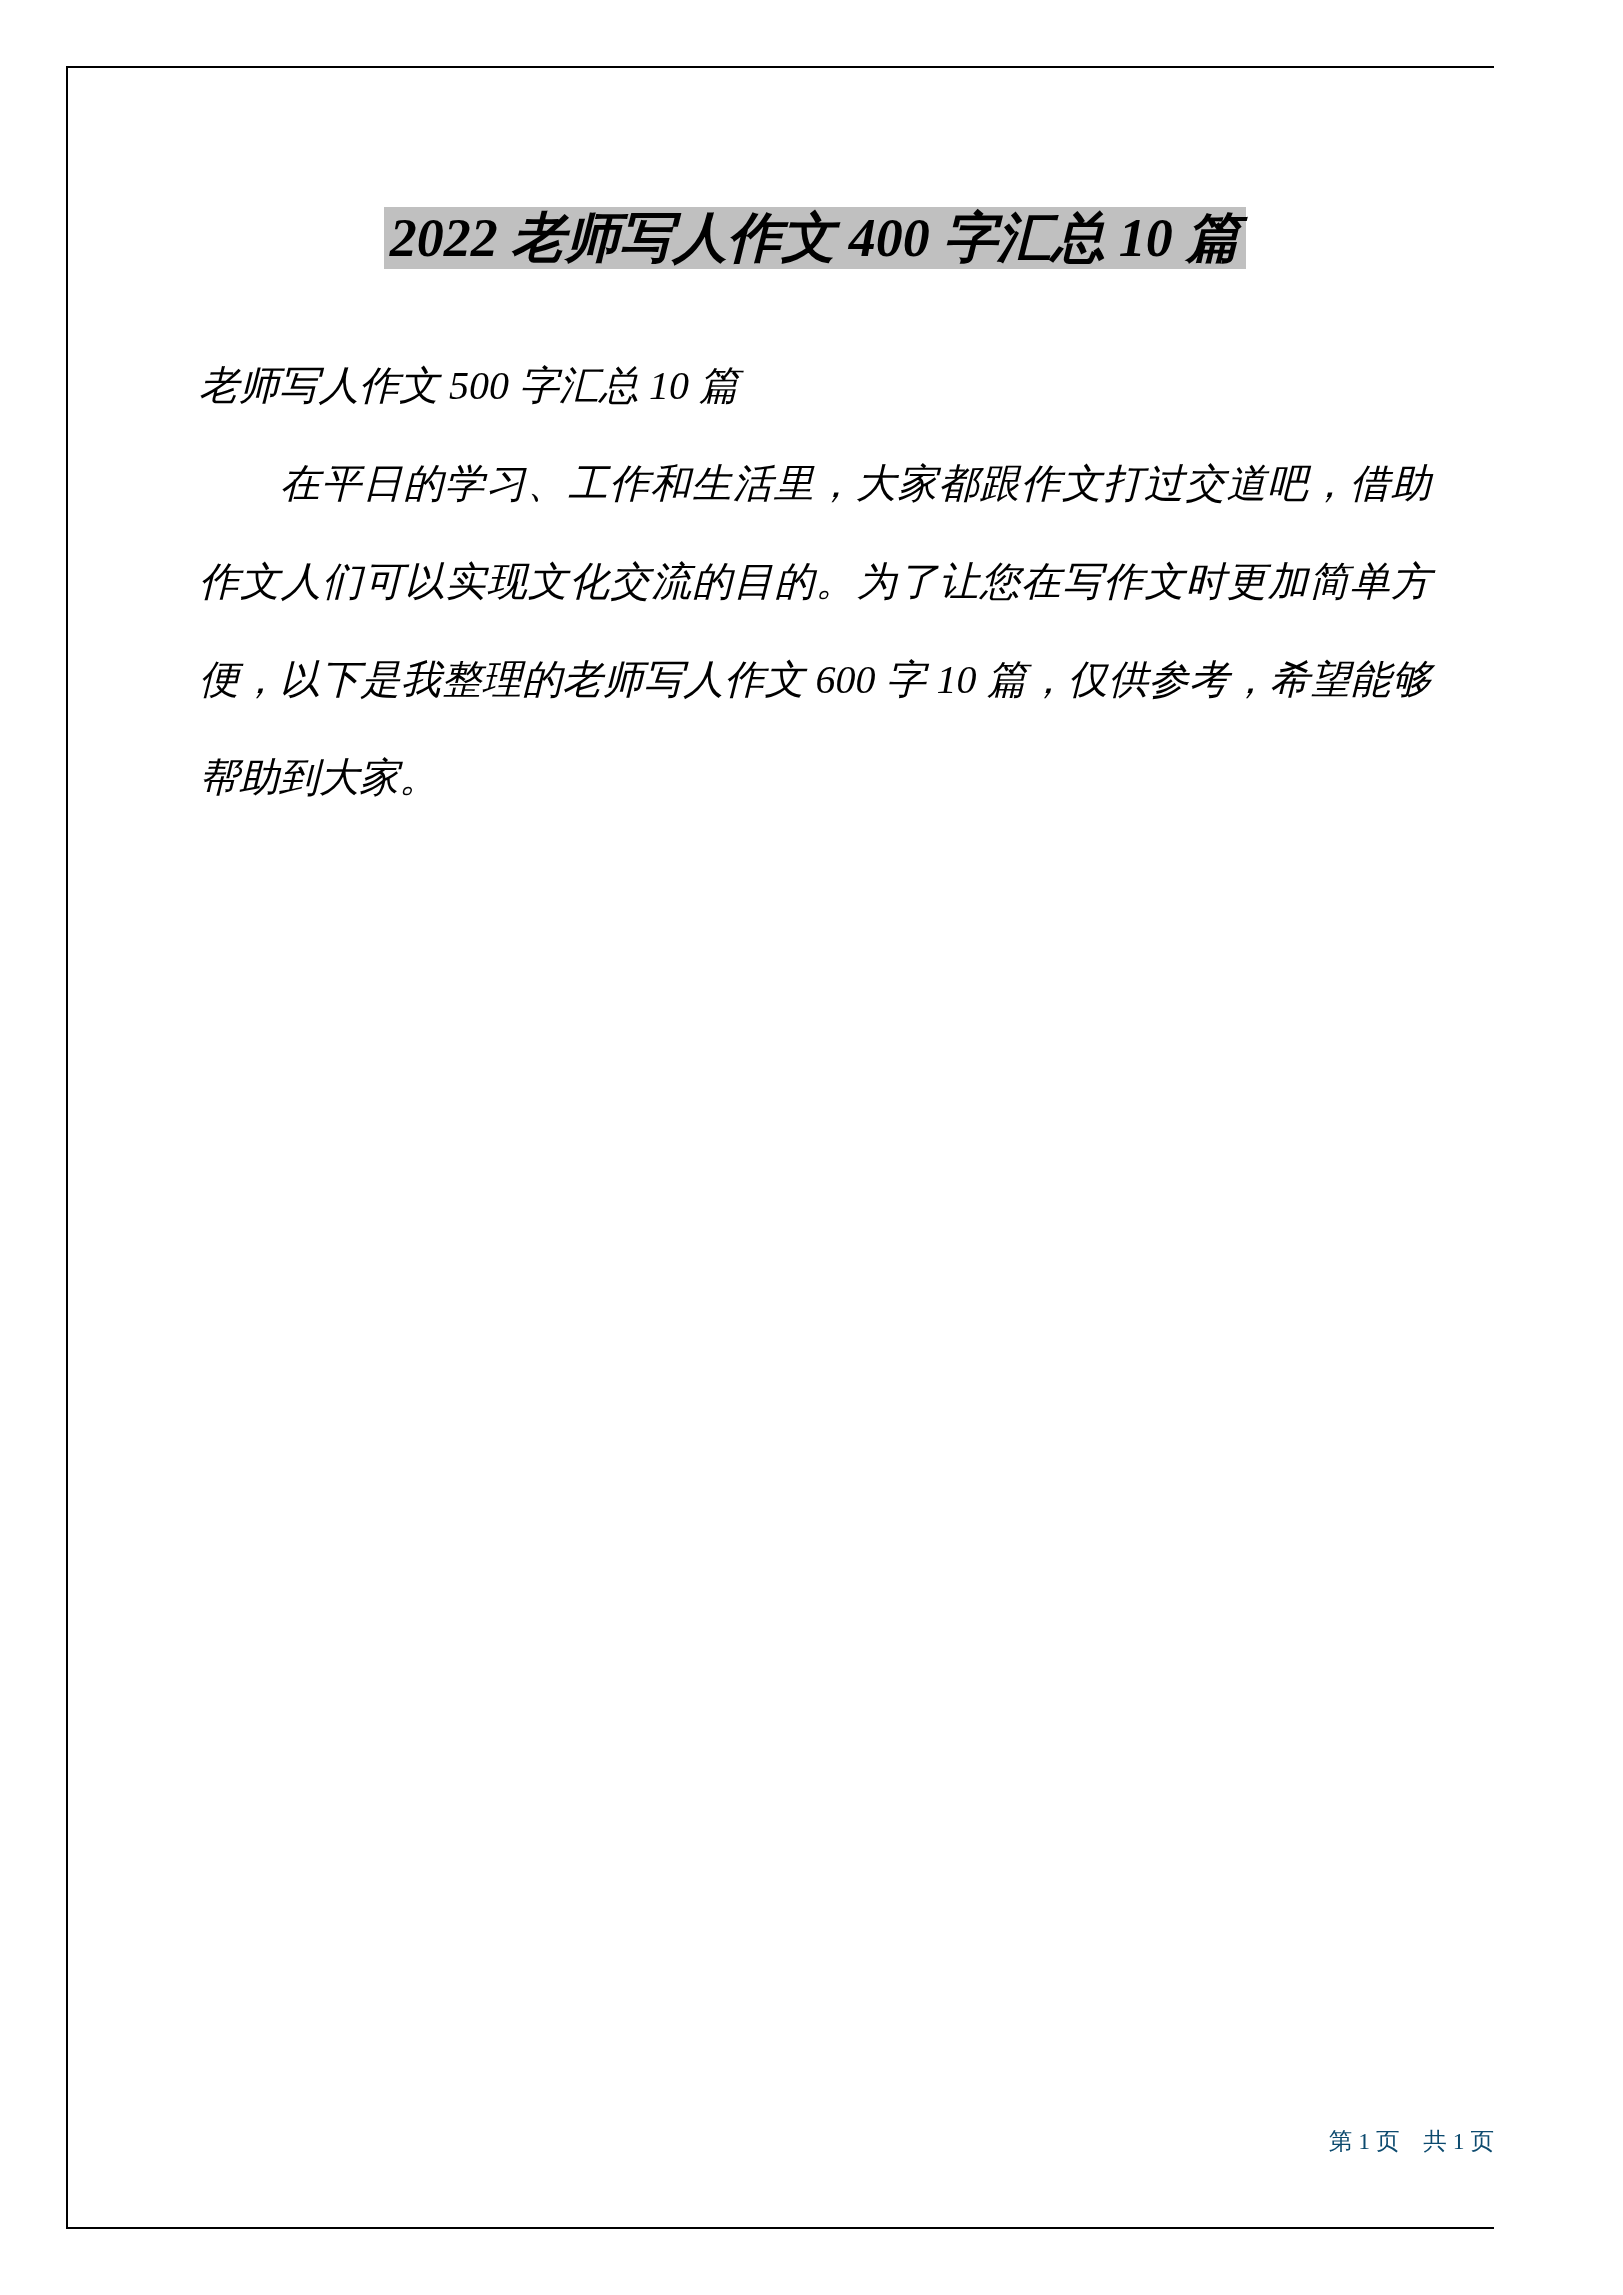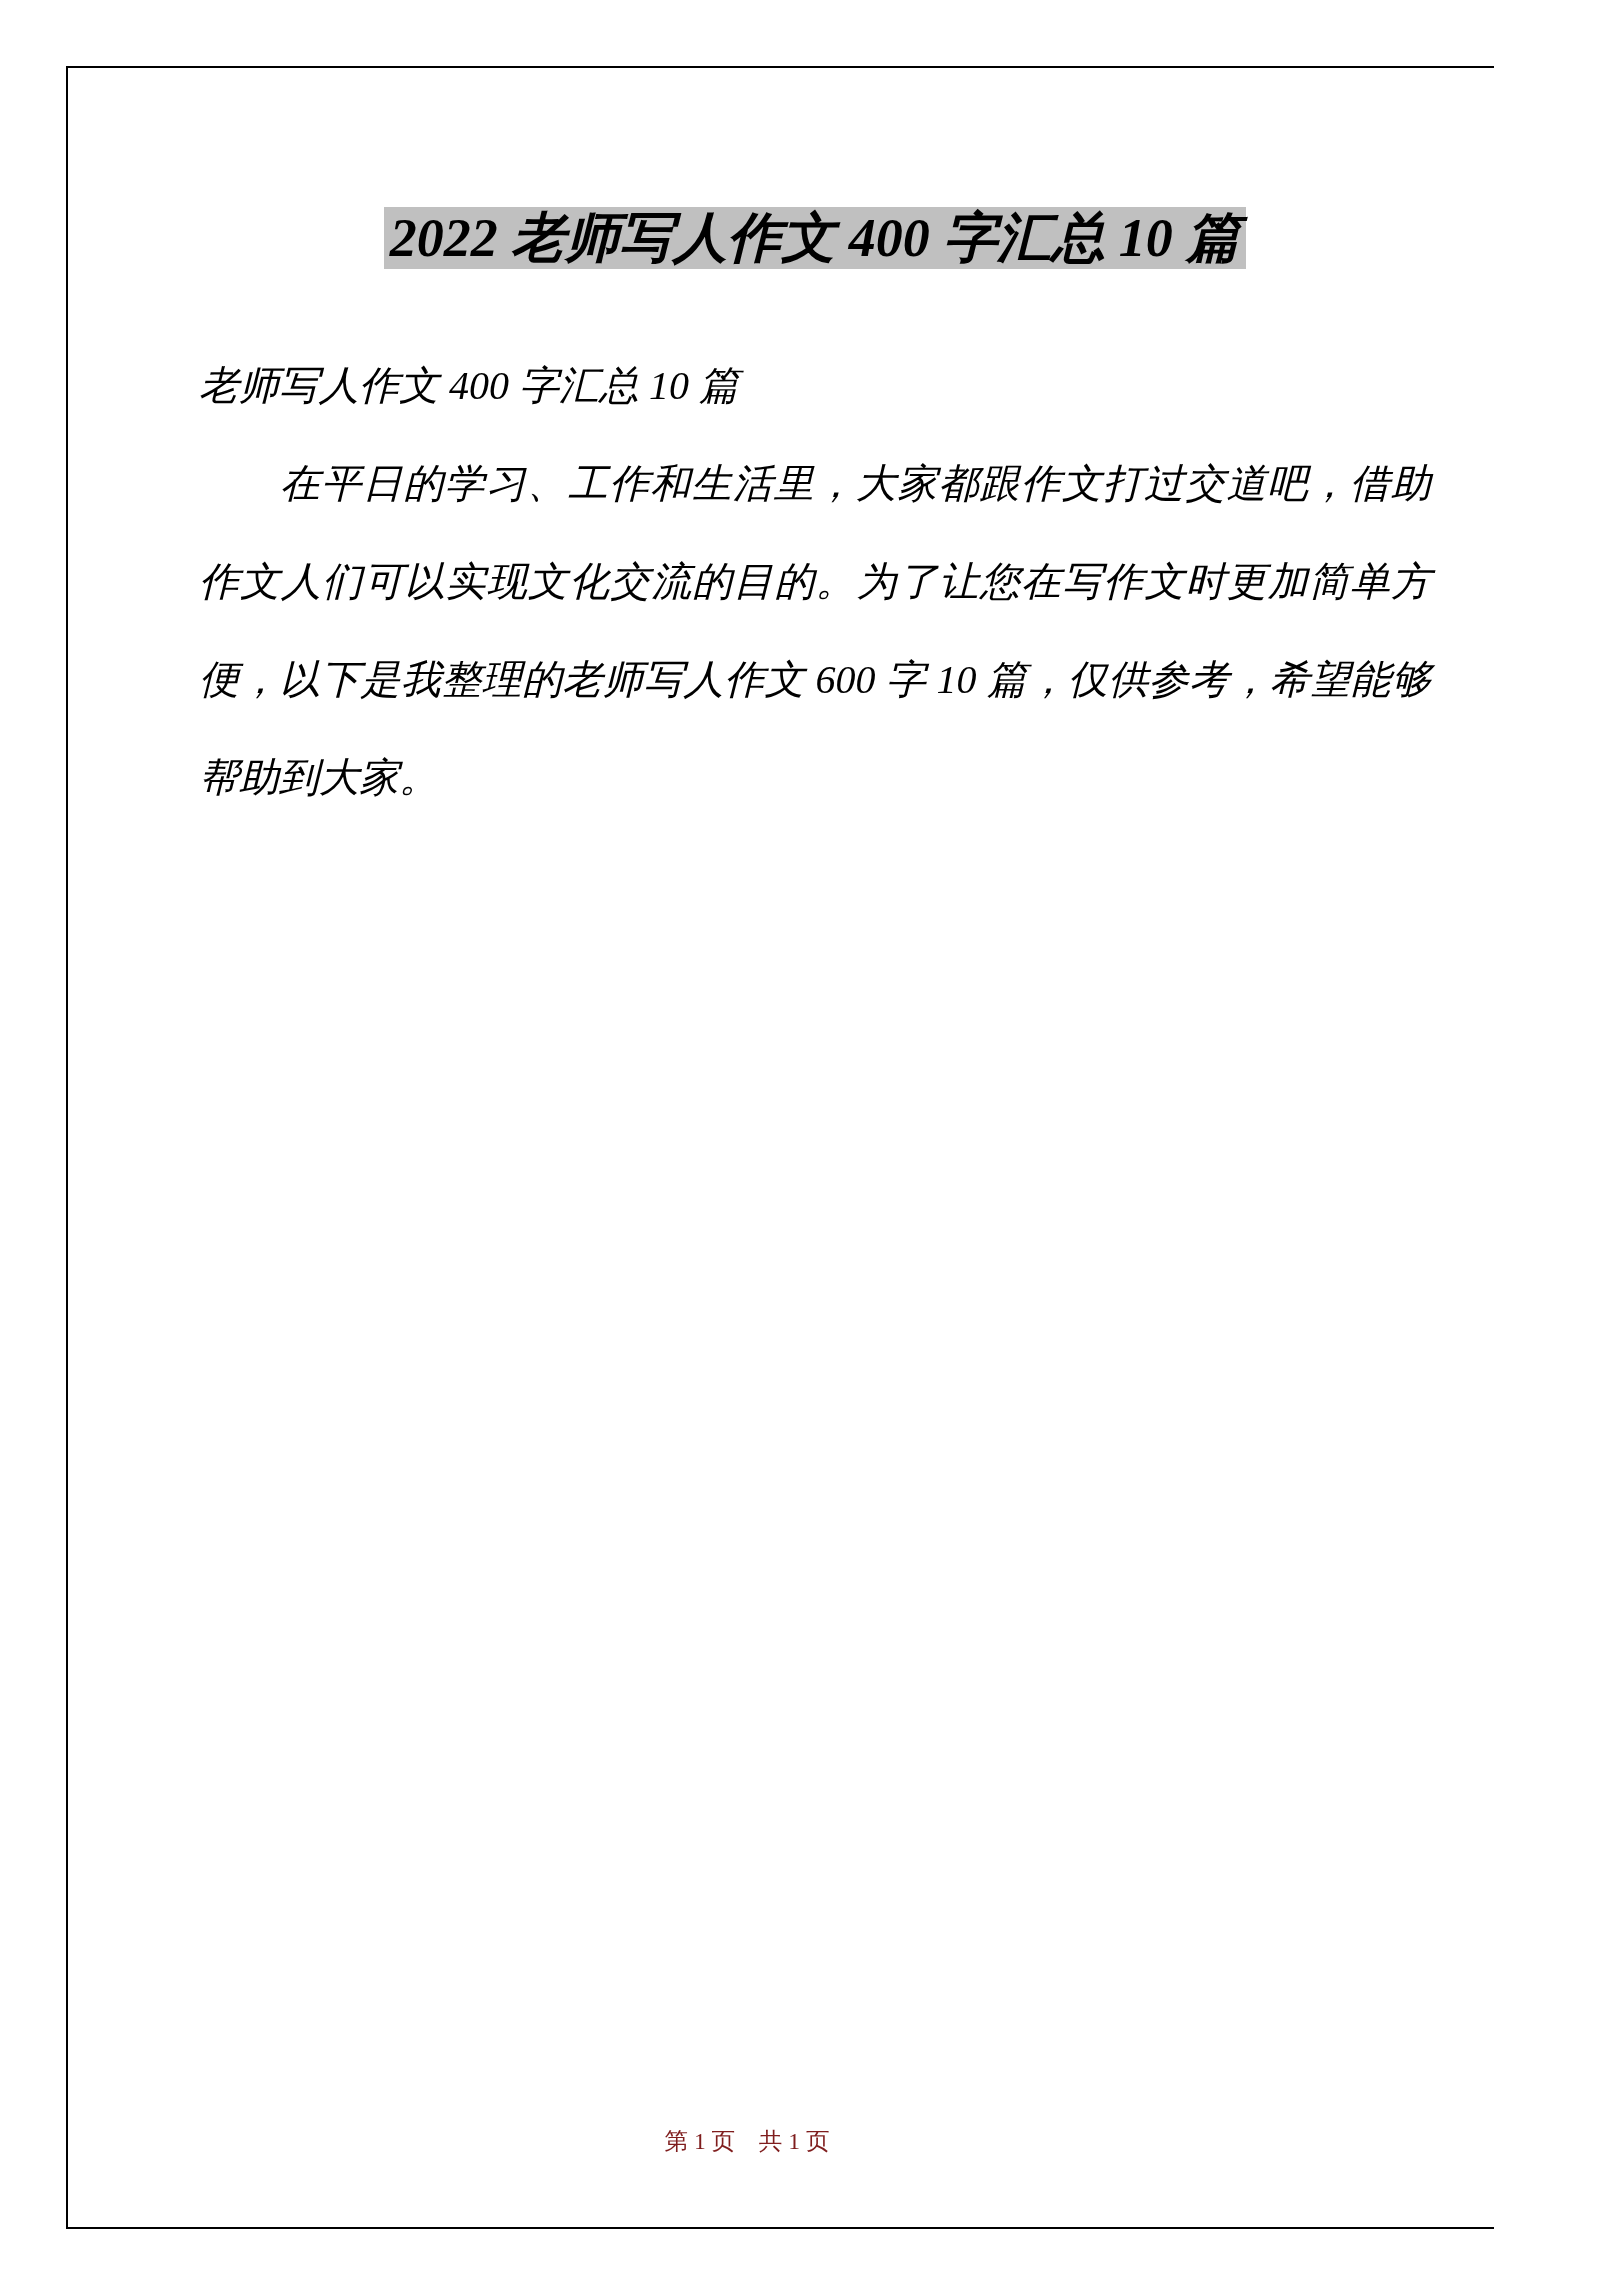--- a/index.html
+++ b/index.html
@@ -56,42 +56,42 @@
     text-indent: 81px;
   }
   .section-heading {
     margin-top: 185px;
   }
   .footer {
     position: absolute;
     left: 0;
     right: 0;
     top: 2126px;
-    text-align: center;
+    text-align: right;
     font-size: 23.6px;
     line-height: 31px;
     font-style: normal;
     font-family: "Liberation Serif", "DejaVu Serif", serif;
-    color: #7f1d1d;
+    color: #0c4a6e;
   }
 </style>
 </head>
 <body>
 
 <div class="page">
 
   <div class="frame"></div>
 
   <div class="content">
 
     <div class="doc-title">
       <span class="hl" style="background: rgb(192, 192, 192);">2022 老师写人作文 400 字汇总 10 篇</span>
     </div>
 
-    <p class="para">老师写人作文 400 字汇总 10 篇</p>
+    <p class="para">老师写人作文 500 字汇总 10 篇</p>
 
     <p class="para indent">在平日的学习、工作和生活里，大家都跟作文打过交道吧，借助作文人们可以实现文化交流的目的。为了让您在写作文时更加简单方便，以下是我整理的老师写人作文 600 字 10 篇，仅供参考，希望能够帮助到大家。</p>
 
 
 
 
 
   </div>
 
   <div class="footer">

